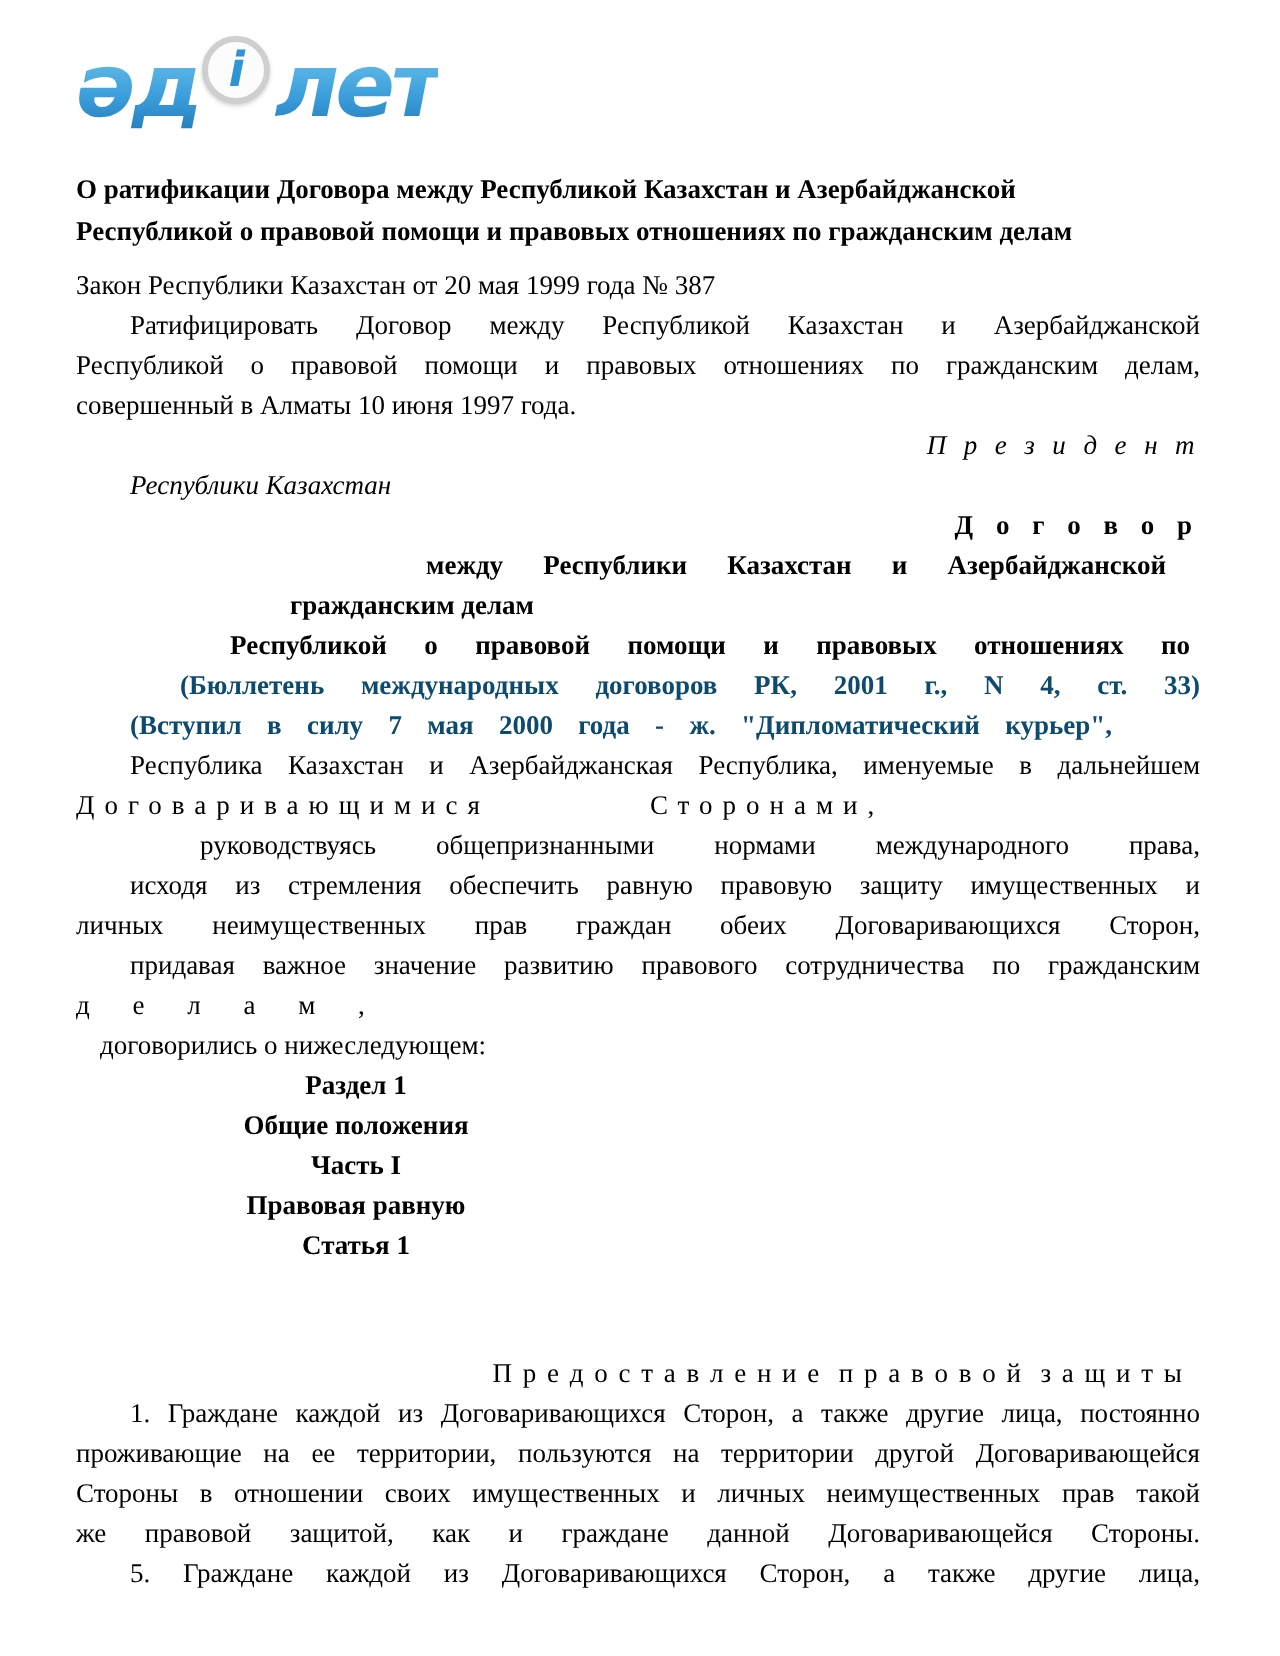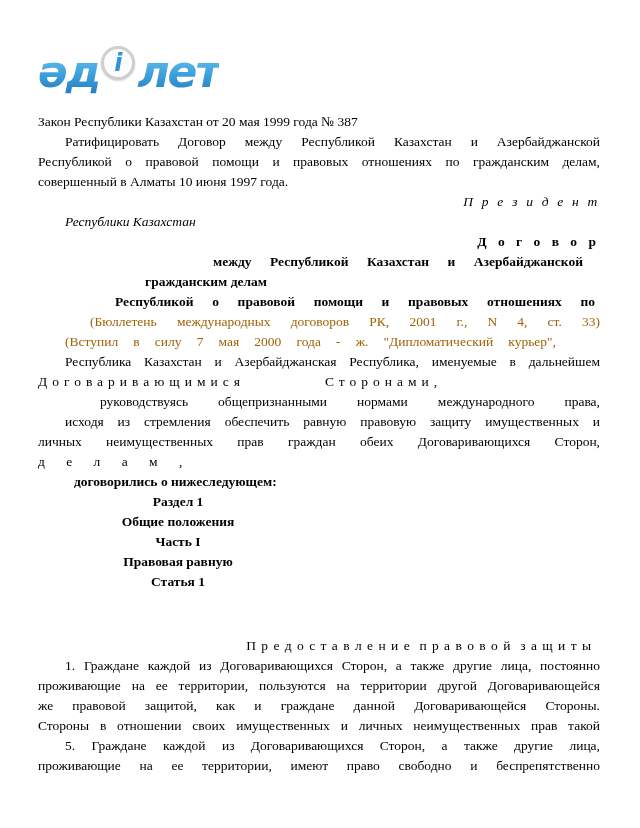--- a/index.html
+++ b/index.html
@@ -1,21 +1,21 @@
 <!DOCTYPE html>
 <html><head>
 <meta charset="utf-8">
 <style>
   html,body{margin:0;padding:0;}
   body{
     width:640px;height:828px;overflow:hidden;background:#ffffff;
     font-family:"Liberation Serif", serif;font-size:13.5px;color:#000;
     position:relative;
   }
-  .page{padding-top:44px;}
+  .page{padding-top:16px;}
   
   .logo{
     margin:0 0 12px 38px;height:56px;display:flex;align-items:center;
     font-family:"DejaVu Sans", sans-serif;font-style:italic;font-weight:bold;
     cursor:pointer;
   }
   .logo-txt{
     font-size:44px;line-height:56px;color:#2d95d5;letter-spacing:-2px;
   }
   @supports ((-webkit-background-clip:text) or (background-clip:text)){
@@ -33,25 +33,25 @@
     box-shadow:0 1px 2px rgba(0,0,0,.18);
   }
   .logo-i{font-size:24px;line-height:24px;color:#2d95d5;}
   
   .doc{margin:0 40px 0 38px;}
   .line{line-height:20px;text-align:left;white-space:normal;}
   .jl{text-align:justify;text-align-last:justify;}
   .right{text-align:right;}
   .b{font-weight:bold;}
   .i{font-style:italic;}
-  .red{color:#a16207;}
+  .red{color:#0c4a6e;font-weight:bold;}
   .title-block .line{line-height:21px;}
   .mt7{margin-top:7px;}
   .ind27{text-indent:27px;}
-  .ml20{margin-left:36px;font-weight:bold;}
+  .ml20{margin-left:12px;}
   .ml27{margin-left:27px;}
   .ml52{margin-left:52px;}
   .ml57{margin-left:57px;}
   .ml62{margin-left:62px;}
   .ml77{margin-left:77px;}
   .ml107{margin-left:107px;}
   .ml175{margin-left:175px;}
   .mr5{margin-right:5px;}
   .mr8{margin-right:8px;margin-top:44px;}
   .mr17{margin-right:17px;}
@@ -73,59 +73,63 @@
   <div class="logo">
     <span class="logo-txt">әд</span>
       <span class="logo-lens">
         <span class="logo-i">і</span>
       </span>
       <span class="logo-txt">лет</span>
   </div>
 
   <div class="doc">
 
+    <div class="title-block">
+      <div class="line b">О ратификации Договора между Республикой Казахстан и Азербайджанской</div>
+      <div class="line b">Республикой о правовой помощи и правовых отношениях по гражданским делам</div>
+    </div>
 
     <div class="line mt7">Закон Республики Казахстан от 20 мая 1999 года № 387</div>
 
     <div class="line jl ind27">Ратифицировать Договор между Республикой Казахстан и Азербайджанской</div>
     <div class="line jl">Республикой о правовой помощи и правовых отношениях по гражданским делам,</div>
     <div class="line">совершенный в Алматы 10 июня 1997 года.</div>
 
     <div class="line i right ls27">П р е з и д е н т</div>
     <div class="line i ml27">Республики Казахстан</div>
 
     <div class="line b right ls4">Д о г о в о р</div>
-    <div class="line b jl ml175 mr17">между Республикой Казахстан и Азербайджанской</div>
+    <div class="line b jl ml175 mr17">между Республики Казахстан и Азербайджанской</div>
     <div class="line b ml107">гражданским делам</div>
     <div class="line b jl ml77 mr5">Республикой о правовой помощи и правовых отношениях по</div>
 
     <div class="line red jl ml52">(Бюллетень международных договоров РК, 2001 г., N 4, ст. 33)</div>
     <div class="line red jl ml27 mr72">(Вступил в силу 7 мая 2000 года - ж. "Дипломатический курьер",</div>
 
     <div class="line jl ind27">Республика Казахстан и Азербайджанская Республика, именуемые в дальнейшем</div>
     <div class="line">
       <span class="ls5">Договаривающимися</span><span class="ls5 gap80">Сторонами,</span>
     </div>
     <div class="line jl ml62">руководствуясь общепризнанными нормами международного права,</div>
     <div class="line jl ind27">исходя из стремления обеспечить равную правовую защиту имущественных и</div>
     <div class="line jl">личных неимущественных прав граждан обеих Договаривающихся Сторон,</div>
+    <div class="line jl ind27">придавая важное значение развитию правового сотрудничества по гражданским</div>
     <div class="line ls9">д е л а м ,</div>
     <div class="line ml20">договорились о нижеследующем:</div>
 
     <div class="headings">
       <div class="line">Раздел 1</div>
       <div class="line">Общие положения</div>
       <div class="line">Часть I</div>
       <div class="line">Правовая равную</div>
       <div class="line">Статья 1</div>
     </div>
 
     <div class="line right ls1 mr8">П р е д о с т а в л е н и е&nbsp; п р а в о в о й&nbsp; з а щ и т ы</div>
 
     <div class="line jl ind27">1. Граждане каждой из Договаривающихся Сторон, а также другие лица, постоянно</div>
     <div class="line jl">проживающие на ее территории, пользуются на территории другой Договаривающейся</div>
+    <div class="line jl">Стороны в отношении своих имущественных и личных неимущественных прав такой</div>
     <div class="line jl">же правовой защитой, как и граждане данной Договаривающейся Стороны.</div>
-    <div class="line jl">Стороны в отношении своих имущественных и личных неимущественных прав такой</div>
     <div class="line jl ind27">5. Граждане каждой из Договаривающихся Сторон, а также другие лица,</div>
-    <div class="line jl">проживающие на ее территории, имеют право свободно и беспрепятственно</div>
 
   </div>
 </div>
 
 </body></html>

